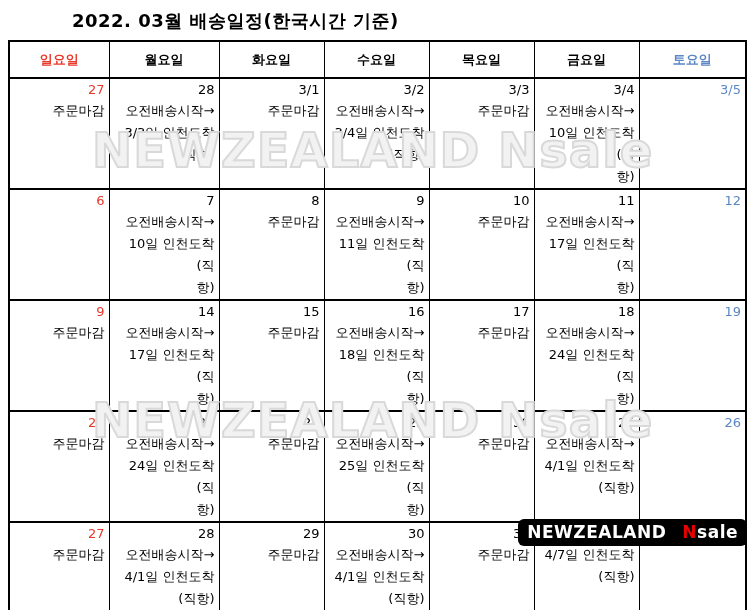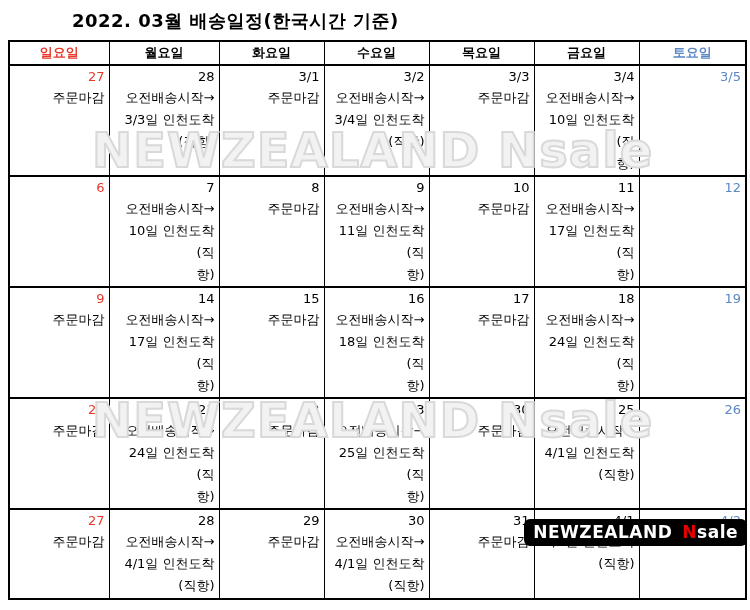--- a/index.html
+++ b/index.html
@@ -3,39 +3,39 @@
 <meta charset="utf-8">
 <style>
   * { margin:0; padding:0; box-sizing:border-box; }
   html,body { width:750px; height:610px; background:#ffffff; overflow:hidden;
     font-family:"DejaVu Sans","Liberation Sans",sans-serif; color:#000; position:relative; }
 
   .page-title { position:absolute; left:30px; top:9px; font-size:18px; font-weight:bold; letter-spacing:0.5px;margin-left:42px; }
 
   table.cal { position:absolute; left:8px; top:40px; width:737px; border-collapse:collapse;
     table-layout:fixed; border:2px solid #000; background:transparent; }
-  .cal th { border:1px solid #000; border-bottom:2px solid #000; height:24px; font-size:13px;
+  .cal th { border:1px solid #000; border-bottom:2px solid #000; height:37px; font-size:13px;
     font-weight:bold; text-align:center; vertical-align:middle; }
   .cal td { border-left:1px solid #000; border-right:1px solid #000; border-top:2px solid #000;
     border-bottom:2px solid #000; height:90px; vertical-align:top; text-align:right; padding:0 4px 0 4px; }
   .date { font-size:13px; line-height:21px; }
   .body { font-size:13px; line-height:22px; white-space:pre-line; }
   .col-sun .date, th.col-sun { color:#e8392b; }
   .col-sat .date, th.col-sat { color:#5b87c5; }
 
   .watermark { position:absolute; left:92px; font-size:48px; font-weight:bold; letter-spacing:1px;
     color:#f2f2f2; -webkit-text-stroke:2px #d9d9d9; white-space:nowrap; pointer-events:none; z-index:5; }
   .wm1 { top:122px; } .wm2 { top:392px; }
 
   .notes { position:absolute; left:13px; top:523px; font-size:15px; line-height:27px; width:730px; }
 
   .logo { position:absolute; right:3px; top:519px; background:#000; border-radius:6px;
     padding:3px 9px 4px 9px; font-size:17px; font-weight:bold; color:#fff; letter-spacing:0.5px;
     text-shadow:1px 1px 0 #000; z-index:10; }
-  .logo .w1 { margin-right:10px; }
+  .logo .w1 { margin-right:16px; }
   .logo .accent { color:#e60000; }
 </style>
 </head>
 <body>
 
 <div class="page-title">2022. 03월 배송일정(한국시간 기준)</div>
 
 <div class="watermark wm1">NEWZEALAND Nsale</div>
 <div class="watermark wm2">NEWZEALAND Nsale</div>
 

